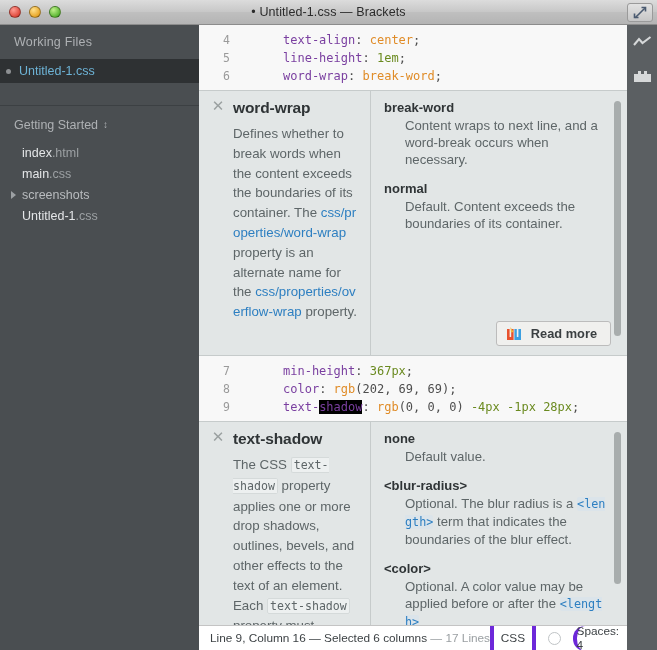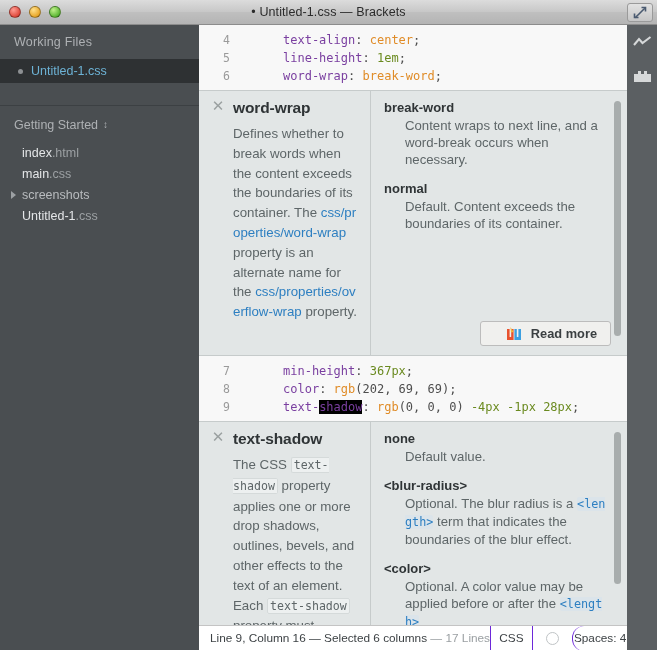--- a/index.html
+++ b/index.html
@@ -46,21 +46,21 @@
     background: #4a4e51;
   }
   .sb-head {
     padding: 10px 0 10px 14px;
     font-size: 12.5px; color: #aeb1b4; letter-spacing: .2px;
   }
   .wf-list { background: #4a4e51; }
   .wf-item {
     position: relative;
     height: 24px; display: flex; align-items: center;
-    padding-left: 18px;
+    padding-left: 6px;
     font-size: 12.5px; color: #cfd2d4;
   }
   .wf-item.active {
     background: #2e3133; color: #6db3d6;
   }
   .wf-item.active .arrow {
     position: absolute; left: 199px; top: 0;
     width: 0; height: 0;
     border-top: 12px solid transparent;
     border-bottom: 12px solid transparent;
@@ -193,38 +193,38 @@
     width: 7px; border-radius: 4px; background: #a8adad;
   }
   .readmore-wrap {
     position: absolute; right: 16px; bottom: 9px;
   }
   .readmore {
     display: inline-flex; align-items: center; gap: 8px;
     background: #f0f0ee;
     border: 1px solid #bcbcbc;
     border-radius: 3px;
-    padding: 4px 13px 4px 25px;
+    padding: 4px 13px 4px 9px;
     font-size: 12.8px; color: #3a3f41; font-weight: bold;
   }
 
   
   .statusbar {
     position: absolute; left: 199px; bottom: 0;
     width: 428px; height: 25px;
     background: #ffffff;
     border-top: 1px solid #c4c4c4;
     display: flex; align-items: center;
     font-size: 11.8px; color: #3d4245;
   }
   .sb-left { padding-left: 11px; flex: 1 1 auto; white-space: nowrap; }
   .sb-left .dim { color: #9a9fa2; }
   .sb-cell {
     height: 25px; display: flex; align-items: center; justify-content: center;
-    border-left: 1px solid #6d28d9;
+    border-left: 4px solid #6d28d9;
   }
   .sb-lang { width: 64px; }
   .sb-ind { width: 62px; }
   .sb-sp { width: 84px; border-radius: 12px; }
   .circ {
     width: 13px; height: 13px; border-radius: 50%;
     border: 1px solid #c0c4c6;
   }
   .sb-corner {
     position: absolute; right: 0; bottom: 0; width: 30px; height: 25px;

